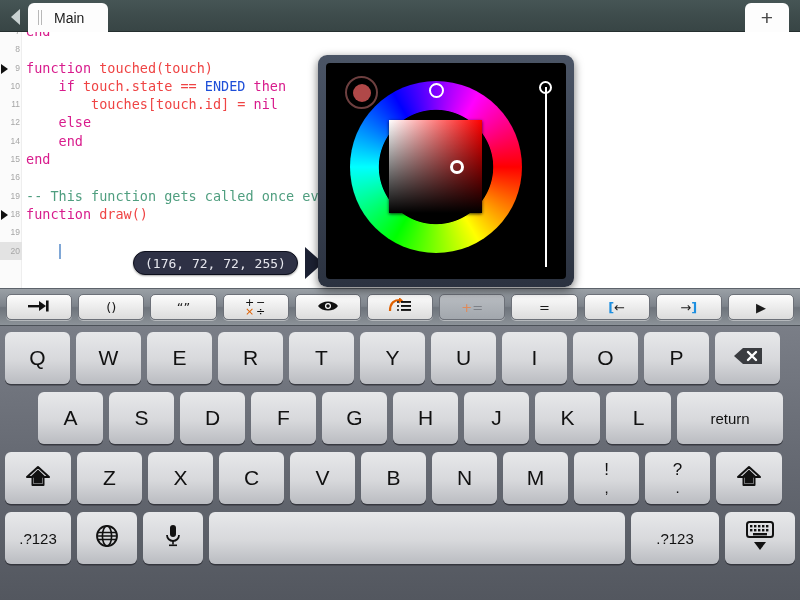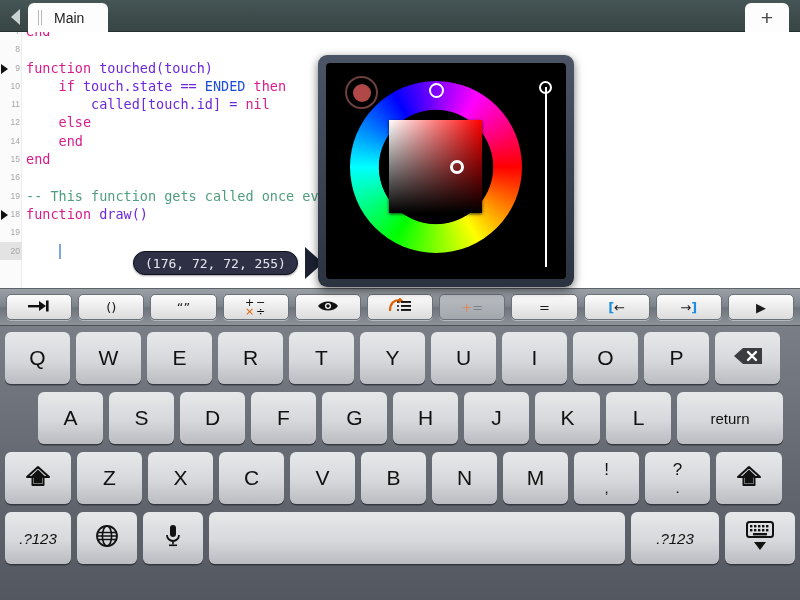--- a/index.html
+++ b/index.html
@@ -60,21 +60,21 @@
     color:#a6a6a6; line-height:18.3px;
   }
   .marker {
     position:absolute; left:1px; top:5px; width:0;height:0;
     border-top:5px solid transparent;border-bottom:5px solid transparent;border-left:7px solid #111;
   }
   .code { position:absolute; left:26px; top:0; }
   .k  { color:#d81b8c; }   
   .c  { color:#4f9e7f; }   
   .n  { color:#1d4ed8; }   
-  .p  { color:#6d28d9; }      
+  .p  { color:#ef4444; }      
   .cursor {
     display:inline-block; width:2px; height:15px; background:#7fa7d6;
     vertical-align:-3px;
   }
   .gutter-hl { position:absolute; left:0; width:22px; height:18.3px; background:#e3e3e3; }
 
   
   .bubble {
     position:absolute; left:133px; top:251px; height:24px;
     background:#2e3145; border:1.5px solid #0d0f1c; border-radius:12px;
@@ -196,21 +196,21 @@
     </div>
   </div>
 
   <div class="editor">
     <div class="gutter"></div>
     <div class="lines" id="lines">
         <div class="line"><span class="ln">7</span><span class="code"><span class="k">end</span></span></div>
         <div class="line"><span class="ln">8</span><span class="code"></span></div>
         <div class="line"><span class="ln">9</span><div class="marker"></div><span class="code"><span class="k">function </span><span class="p">touched(touch)</span></span></div>
         <div class="line"><span class="ln">10</span><span class="code"><span class="p">    </span><span class="k">if</span><span class="p"> touch.state == </span><span class="n">ENDED</span><span class="p"> </span><span class="k">then</span></span></div>
-        <div class="line"><span class="ln">11</span><span class="code"><span class="p">        called[touch.id] = </span><span class="k">nil</span></span></div>
+        <div class="line"><span class="ln">11</span><span class="code"><span class="p">        touches[touch.id] = </span><span class="k">nil</span></span></div>
         <div class="line"><span class="ln">12</span><span class="code"><span class="p">    </span><span class="k">else</span></span></div>
         <div class="line"><span class="ln">14</span><span class="code"><span class="p">    </span><span class="k">end</span></span></div>
         <div class="line"><span class="ln">15</span><span class="code"><span class="k">end</span></span></div>
         <div class="line"><span class="ln">16</span><span class="code"></span></div>
         <div class="line"><span class="ln">19</span><span class="code"><span class="c">-- This function gets called once ever</span></span></div>
         <div class="line"><span class="ln">18</span><div class="marker"></div><span class="code"><span class="k">function </span><span class="p">draw()</span></span></div>
         <div class="line"><span class="ln">19</span></div>
         <div class="line"><div class="gutter-hl"></div><span class="ln">20</span><span class="code">    <span class="cursor"></span></span></div>
       </div>
   </div>
@@ -399,21 +399,21 @@
           <span class="top">?</span>
           <span class="bot">.</span>
         </div>
         <div class="key" style="position: absolute; left: 716px; width: 66px;">
           <span><svg width="30" height="24" viewBox="0 0 30 24">
               <path d="M15 3 L26 13 L20.5 13 L20.5 21 L9.5 21 L9.5 13 L4 13 Z" fill="none" stroke="#111" stroke-width="2" stroke-linejoin="round"></path>
               <path d="M15 5.5 L23.5 13.8 L19 13.8 L19 19.5 L11 19.5 L11 13.8 L6.5 13.8 Z" fill="#111"></path>
             </svg></span>
         </div>
       </div>
-    <div class="krow" id="krow4" style="position: relative; font-style: italic;">
+    <div class="krow" id="krow4" style="position: relative;">
         <div class="key small" style="position: absolute; left: 5px; width: 66px;">
           <span>.?123</span>
         </div>
         <div class="key" style="position: absolute; left: 77px; width: 60px;">
           <span><svg width="26" height="26" viewBox="0 0 26 26">
               <circle cx="13" cy="13" r="10" fill="none" stroke="#111" stroke-width="1.8"></circle>
               <ellipse cx="13" cy="13" rx="4.6" ry="10" fill="none" stroke="#111" stroke-width="1.6"></ellipse>
               <path d="M3.4 9.5 H22.6 M3.4 16.5 H22.6 M3 13 H23" stroke="#111" stroke-width="1.5"></path>
             </svg></span>
         </div>

